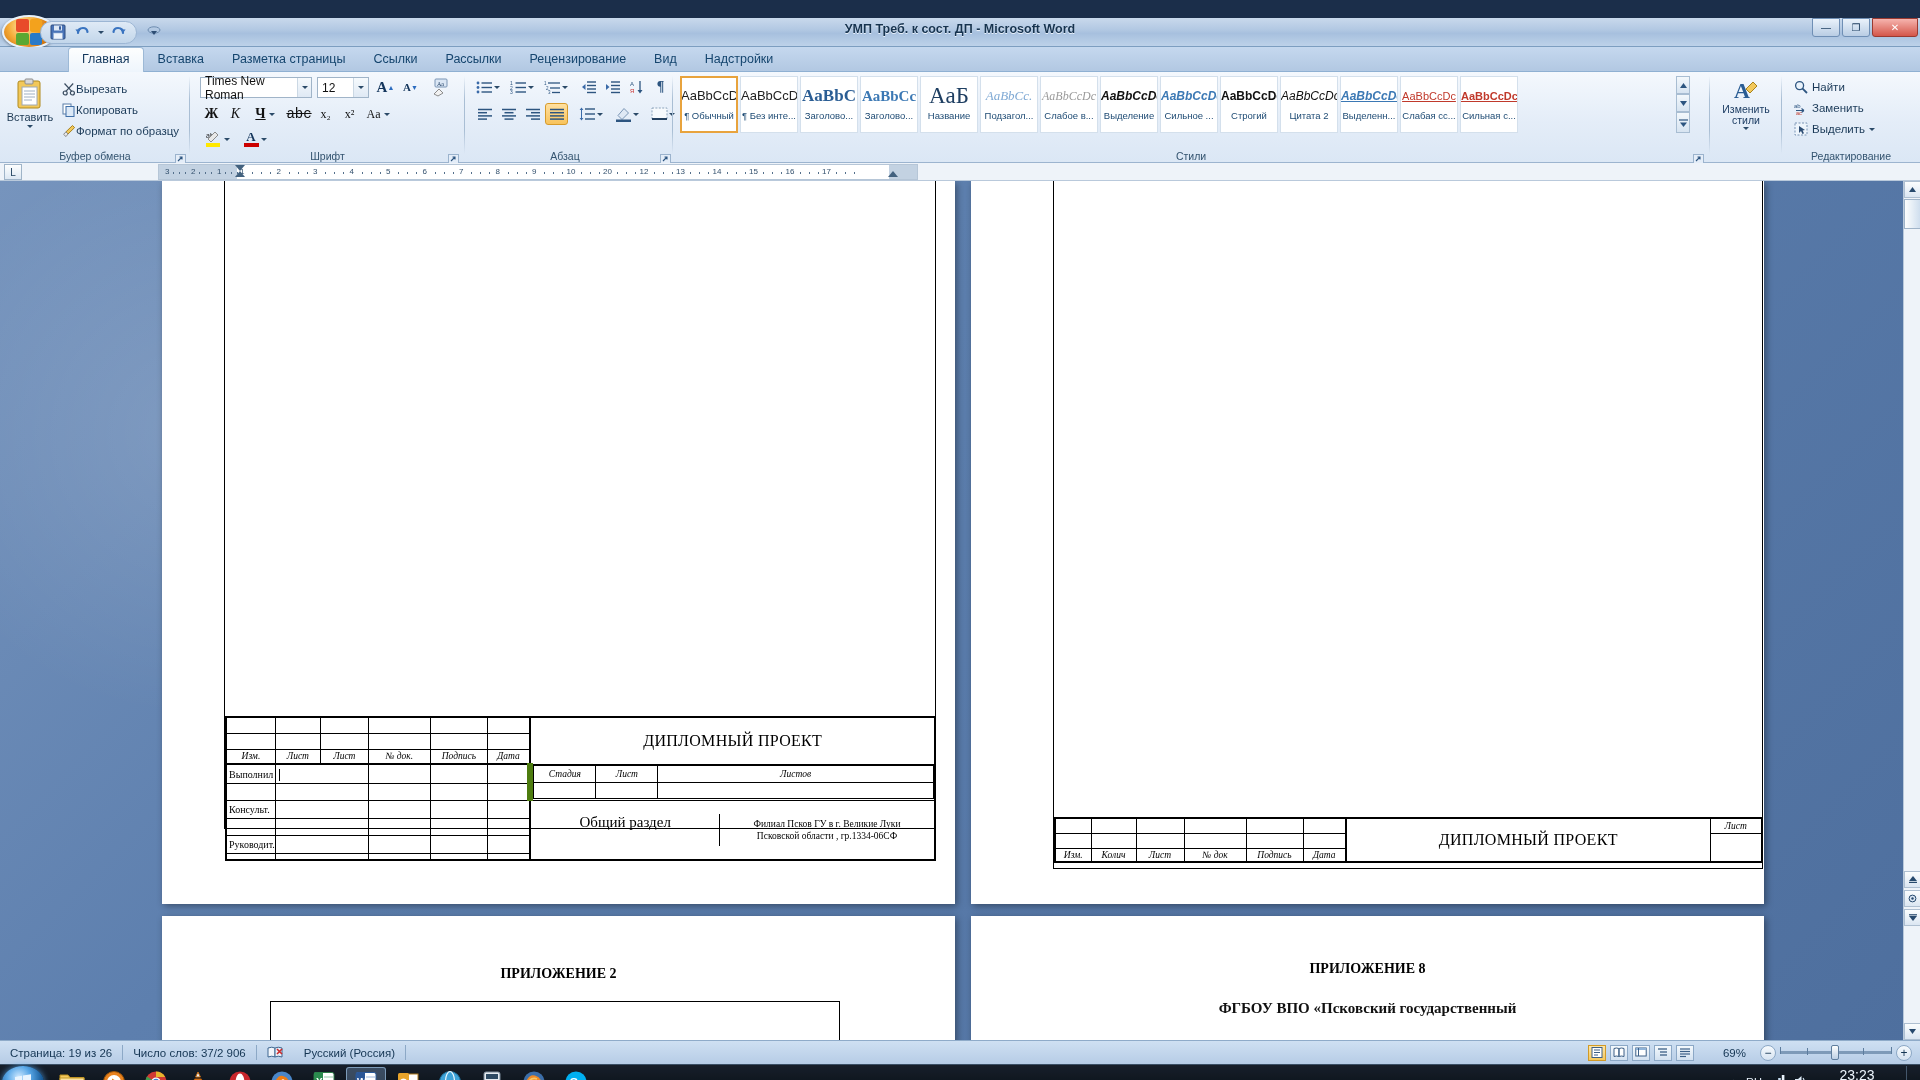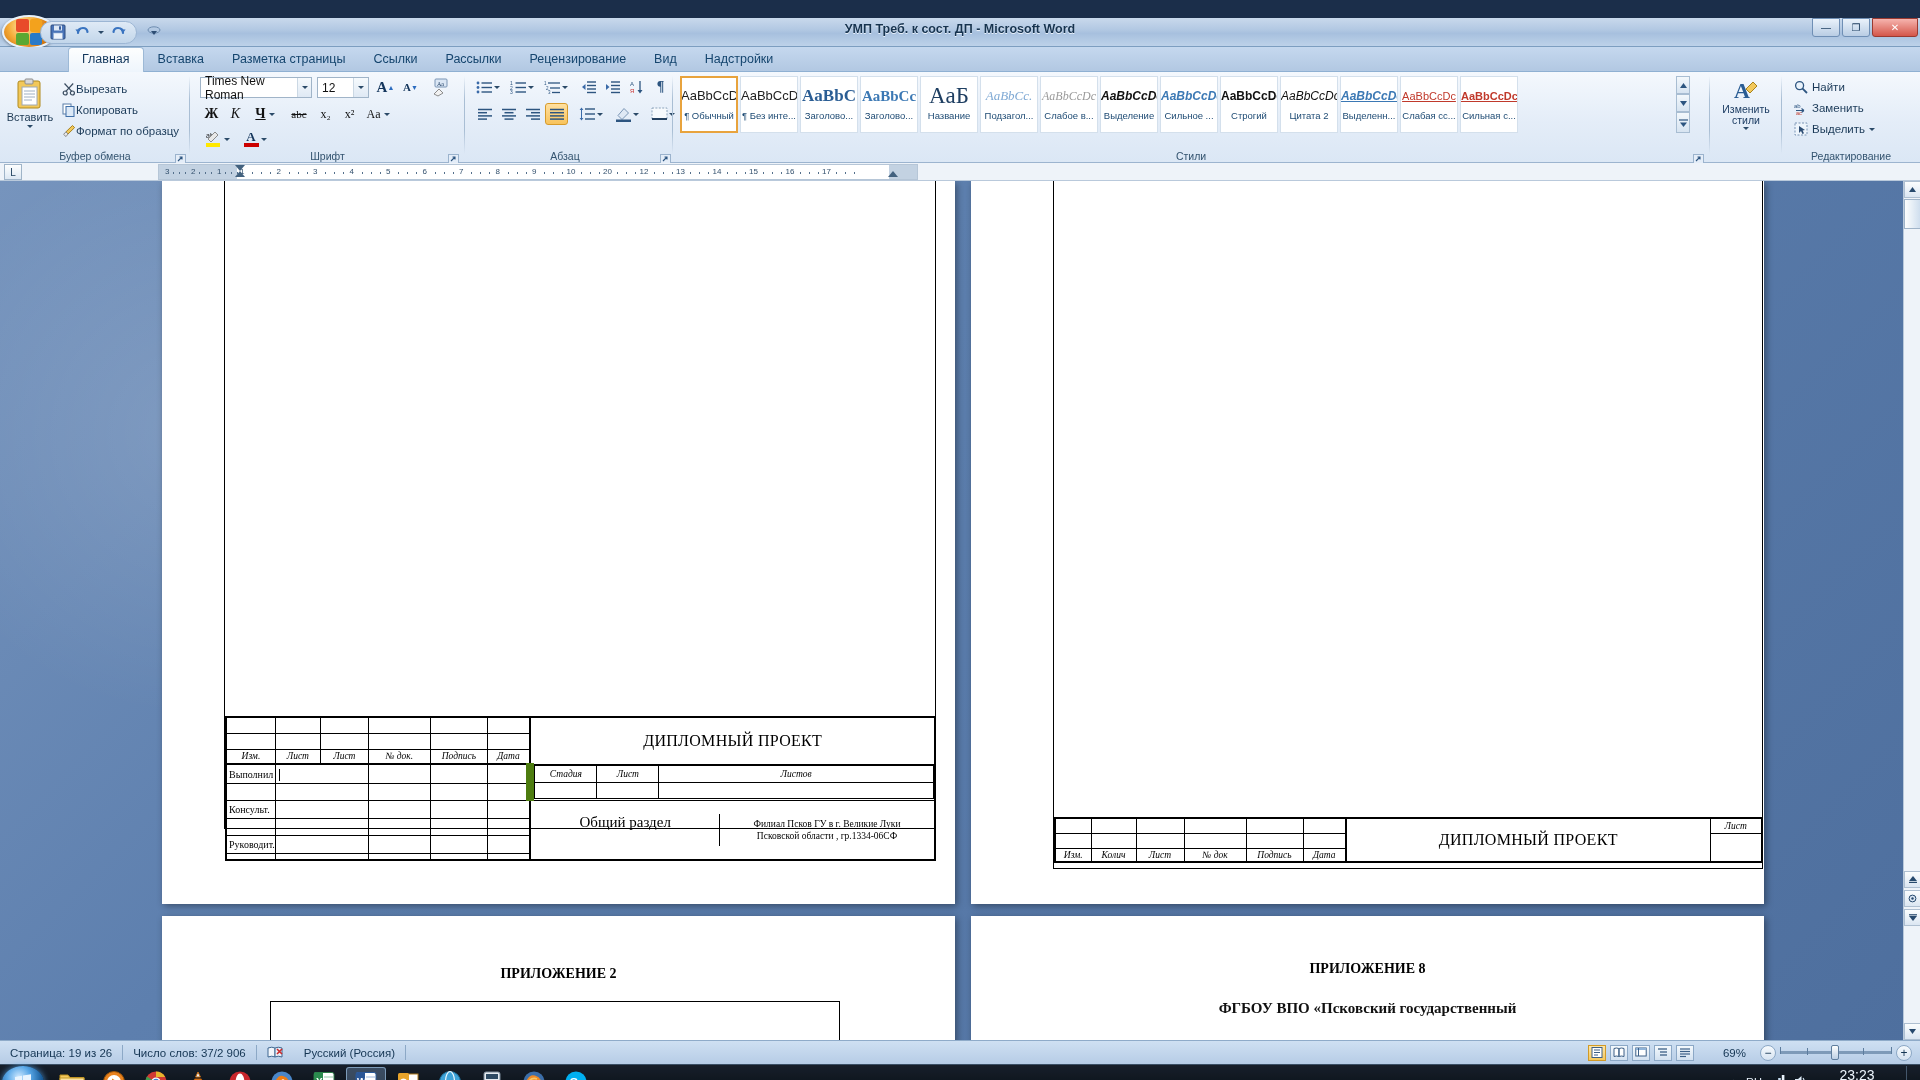--- a/index.html
+++ b/index.html
@@ -383,21 +383,21 @@
         <span style="font-family:'Liberation Serif',serif;font-weight:bold;font-size:14px;color:#111">Ж</span>
       </div>
       <div class="ib btnsq" style="left:34px;top:31px">
         <span style="font-family:'Liberation Serif',serif;font-style:italic;font-size:14px;color:#111">К</span>
       </div>
       <div class="ib btnwide" style="left:58px;top:31px;width:34px">
         <span style="font-family:'Liberation Serif',serif;text-decoration:underline;font-size:14px;color:#111;font-weight:bold">Ч</span>
         <span style="margin-left:3px" class="caret sm"></span>
       </div>
       <div class="ib btnsq" style="left:96px;top:31px;width:26px">
-        <span style="font-size:11px;color:#111;text-decoration:line-through;font-family:Liberation Serif, serif">abc</span>
+        <span style="font-size:14px;color:#111;text-decoration:line-through;font-family:Liberation Mono, monospace">abc</span>
       </div>
       <div class="ib btnsq" style="left:124px;top:31px">
         <span style="font-size:12px;color:#111;font-family:'Liberation Serif',serif">x₂</span>
       </div>
       <div class="ib btnsq" style="left:148px;top:31px">
         <span style="font-size:12px;color:#111;font-family:'Liberation Serif',serif">x²</span>
       </div>
       <div class="ib btnwide" style="left:172px;top:31px;width:32px">
         <span style="font-size:12px;color:#111;font-family:'Liberation Serif',serif">Aa</span>
         <span class="caret sm" style="margin-left:3px"></span>
@@ -812,21 +812,21 @@
           <td class="ital"><span>№ док.</span></td>
           <td class="ital"><span>Подпись</span></td>
           <td class="ital"><span>Дата</span></td>
         </tr>
         <tr>
           <td class="lbl" style="height:18px;border-top:2px solid #000"><span>Выполнил</span></td>
           <td colspan="2" style="border-top:2px solid #000"><span class="caretline" style="margin-left:3px"></span></td>
           <td style="border-top:2px solid #000"></td>
               <td style="border-top:2px solid #000"></td>
               <td style="border-top:2px solid #000"></td>
-          <td rowspan="2" style="border-left:8px solid #4d7c0f;vertical-align:middle">
+          <td rowspan="2" style="border-left:6px solid #4d7c0f;vertical-align:middle">
             <table style="width:100%;border-collapse:collapse">
               <tbody>
                     <tr>
                 <td class="ital" style="border:1px solid #000;width:62px;height:17px"><span>Стадия</span></td>
                 <td class="ital" style="border:1px solid #000;width:62px"><span>Лист</span></td>
                 <td class="ital" style="border:1px solid #000"><span>Листов</span></td>
               </tr>
               <tr>
                 <td style="border:1px solid #000;height:16px"></td>
                 <td style="border:1px solid #000"></td>

